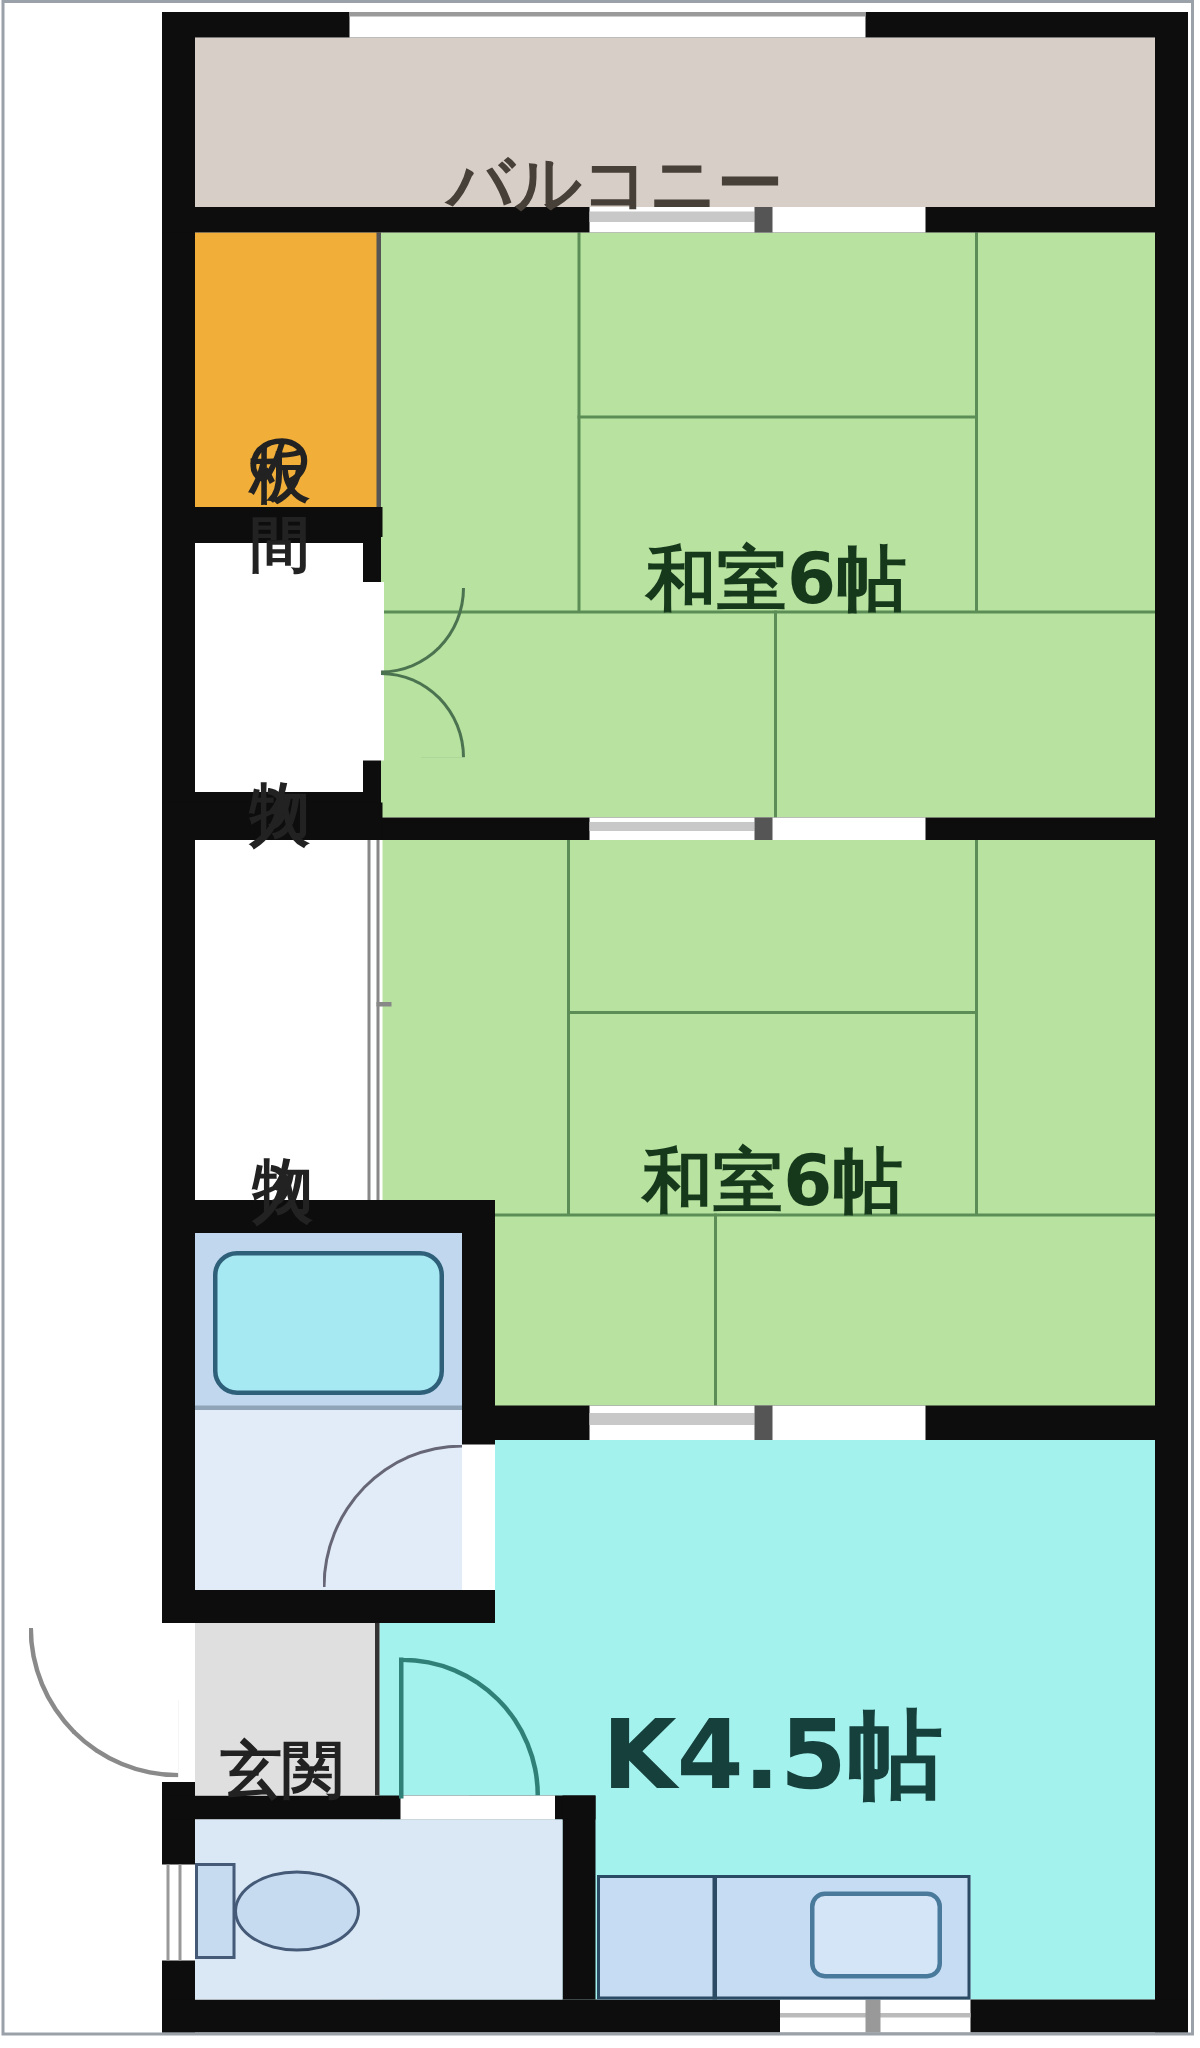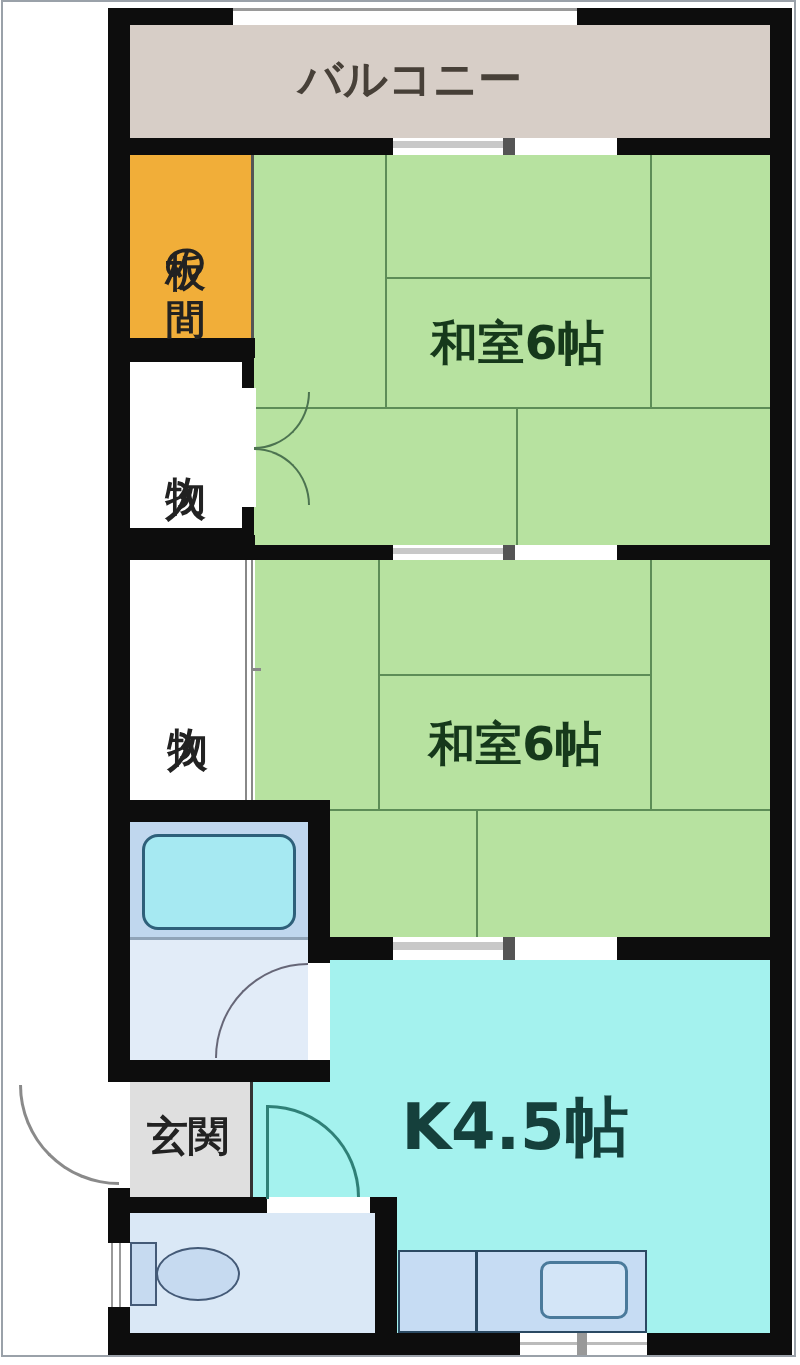--- a/index.html
+++ b/index.html
@@ -3,21 +3,21 @@
 <meta charset="utf-8">
 <style>
   html,body{margin:0;padding:0;background:#fff;}
   #canvas{position:relative;width:800px;height:1365px;background:#ffffff;overflow:hidden;
           font-family:"DejaVu Sans","Liberation Sans",sans-serif;}
   .abs{position:absolute;box-sizing:border-box;}
   .wall{background:var(--wall);}
   .open{background:#ffffff;}
   .tline{background:var(--tatami_line);}
   .lbl{display:flex;align-items:center;justify-content:center;font-weight:bold;
-       color:var(--label_dark);line-height:1.05;white-space:nowrap;}
+       color:var(--label_dark);line-height:1.05;white-space:nowrap;margin-top:44px;}
   .vert{writing-mode:vertical-rl;text-orientation:upright;letter-spacing:2px;}
   .arc{border:0 solid transparent;background:transparent;}
 </style>
 </head>
 <body>
 
 <div id="canvas" style="--wall: #0d0d0d; --balcony_bg: #d7cec7; --itanoma_bg: #f1ae39; --tatami_bg: #b7e2a0; --tatami_line: #5d8d57; --kitchen_bg: #a4f2ee; --bath_bg: #c0d7ee; --washroom_bg: #e2ecf8; --toilet_bg: #dae8f6; --genkan_bg: #dfdfdf; --closet_bg: #ffffff; --counter_bg: #c6dcf3; --tub_bg: #a6e9f2; --fixture_line: #445a77; --label_green: #16391b; --label_teal: #15403c; --label_dark: #222222; --balcony_text: #474038; --door_green: #4c7350; --door_teal: #2f8077; --door_gray: #8a8a8a; --window_gray: #c8c8c8; --mullion: #555555; --frame: #9aa1a9;">
 
   <div class="abs" style="left:130px;top:25px;width:640px;height:113px;background:var(--balcony_bg);"></div>
   <div class="abs" style="left:130px;top:155px;width:123px;height:183px;background:var(--itanoma_bg);"></div>

